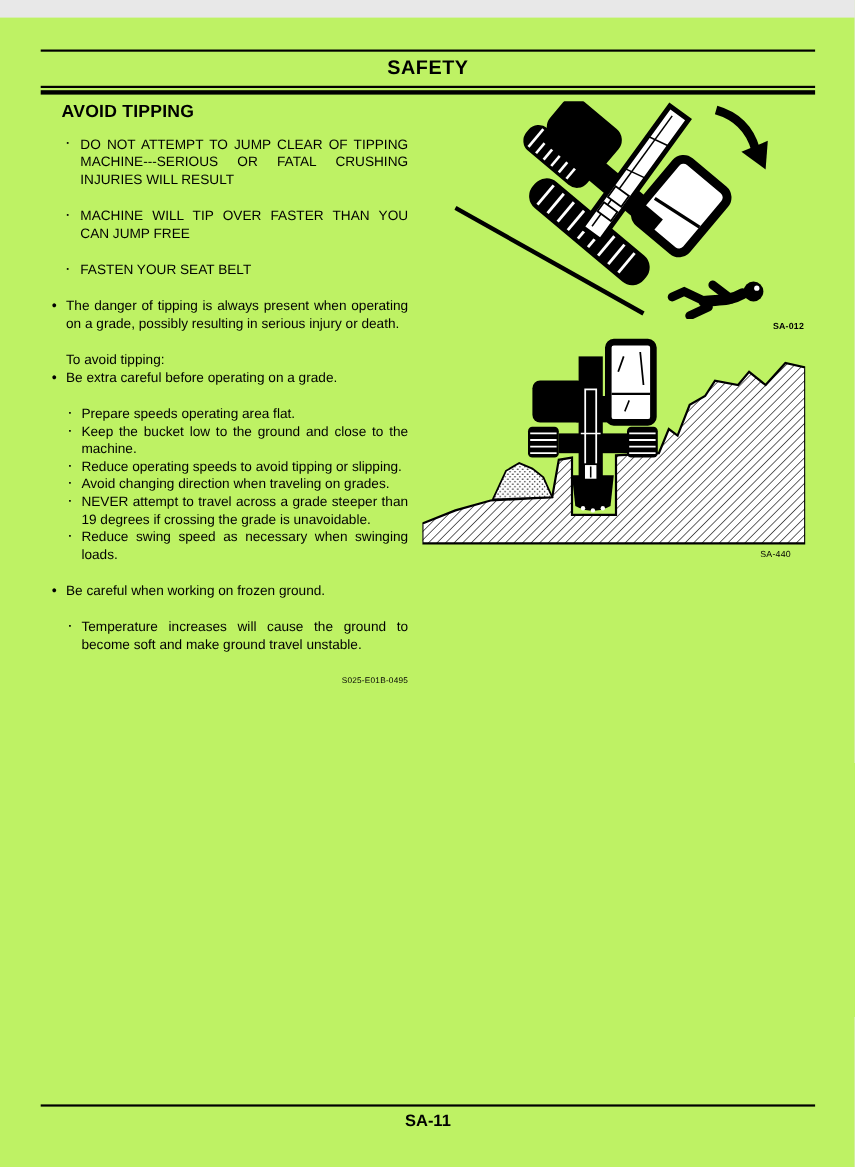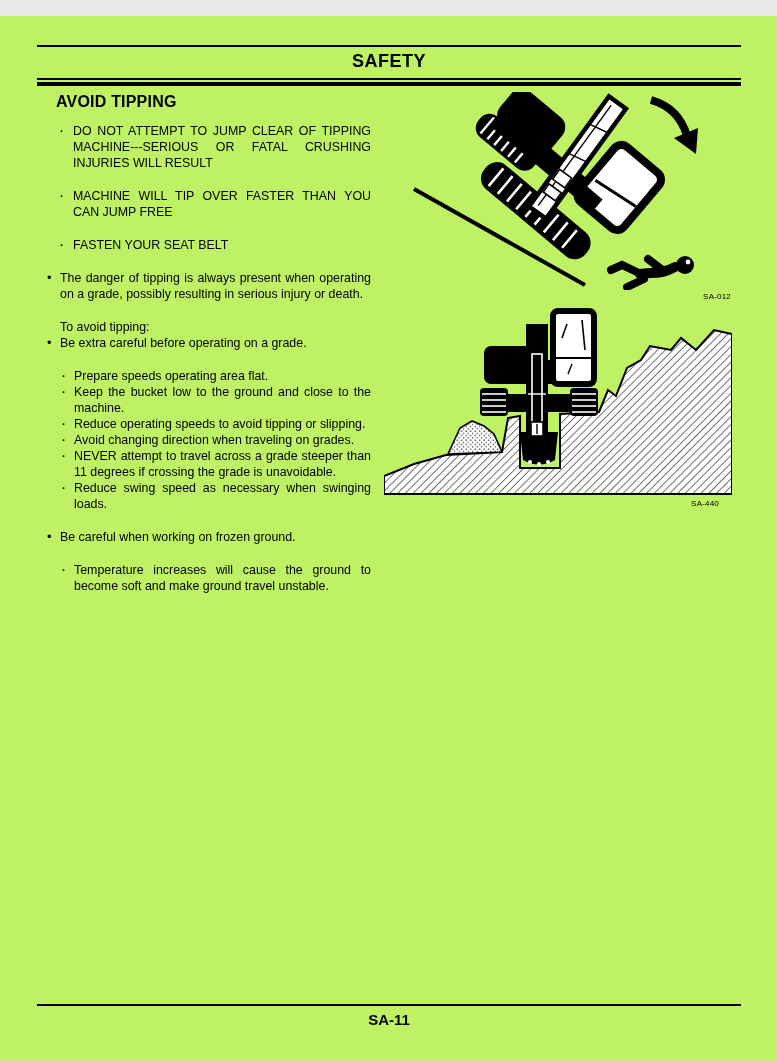--- a/index.html
+++ b/index.html
@@ -34,21 +34,21 @@
   .intro-line { margin-left:16px; }
   .tight { margin-bottom:0; }
   .tips { margin-bottom:17px; }
   .tips .sub-item { margin:0 0 0 18px; }
   .tips .sub-item .b { width:12px; }
   .doc-code { text-align:right; font-size:7.5px; letter-spacing:.2px; margin-top:16px; }
   .figure { position:absolute; }
   .fig-tipping { left:413px; top:76px; width:332px; }
   .fig-digging { left:384px; top:288px; width:348px; }
   .fig-label { text-align:right; font-size:8px; letter-spacing:.2px; }
-  .fig-tipping .fig-label { padding-right:14px; margin-top:2px; }
+  .fig-tipping .fig-label { padding-right:14px; margin-top:2px;font-weight:bold; }
   .fig-digging .fig-label { padding-right:13px; margin-top:3px; }
   .footer-rule { top:988px; height:2px; }
   .page-number {
     position:absolute; top:995px; left:37px; width:704px;
     text-align:center; font-size:15px; font-weight:bold;
   }
   svg { display:block; }
 </style>
 </head>
 <body>
@@ -103,40 +103,41 @@
       <div class="sub-item">
         <span class="b">·</span>
         <span class="t">Reduce operating speeds to avoid tipping or slipping.</span>
       </div>
       <div class="sub-item">
         <span class="b">·</span>
         <span class="t">Avoid changing direction when traveling on grades.</span>
       </div>
       <div class="sub-item">
         <span class="b">·</span>
-        <span class="t">NEVER attempt to travel across a grade steeper than 11 degrees if crossing the grade is unavoidable.</span>
+        <span class="t">NEVER attempt to travel across a grade steeper than 19 degrees if crossing the grade is unavoidable.</span>
       </div>
       <div class="sub-item">
         <span class="b">·</span>
         <span class="t">Reduce swing speed as necessary when swinging loads.</span>
       </div>
     </div>
 
     <div class="main-item">
       <span class="b">•</span>
       <span class="t">Be careful when working on frozen ground.</span>
     </div>
 
     <div class="tips">
       <div class="sub-item">
         <span class="b">·</span>
         <span class="t">Temperature increases will cause the ground to become soft and make ground travel unstable.</span>
       </div>
     </div>
 
+    <div class="doc-code">S025-E01B-0495</div>
   </div>
 
   <div class="figure fig-tipping">
     <svg width="332" height="198" viewBox="0 0 332 198">
 
       <line x1="1" y1="97" x2="172" y2="193" stroke="#000" stroke-width="4"></line>
 
       <g transform="rotate(40 155 85)">
 
         <g>

